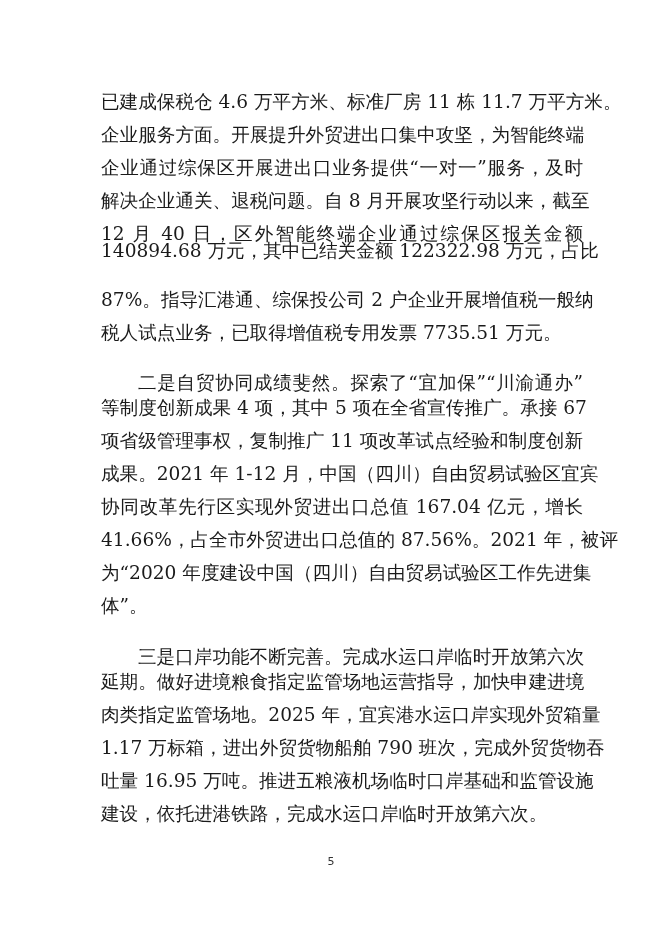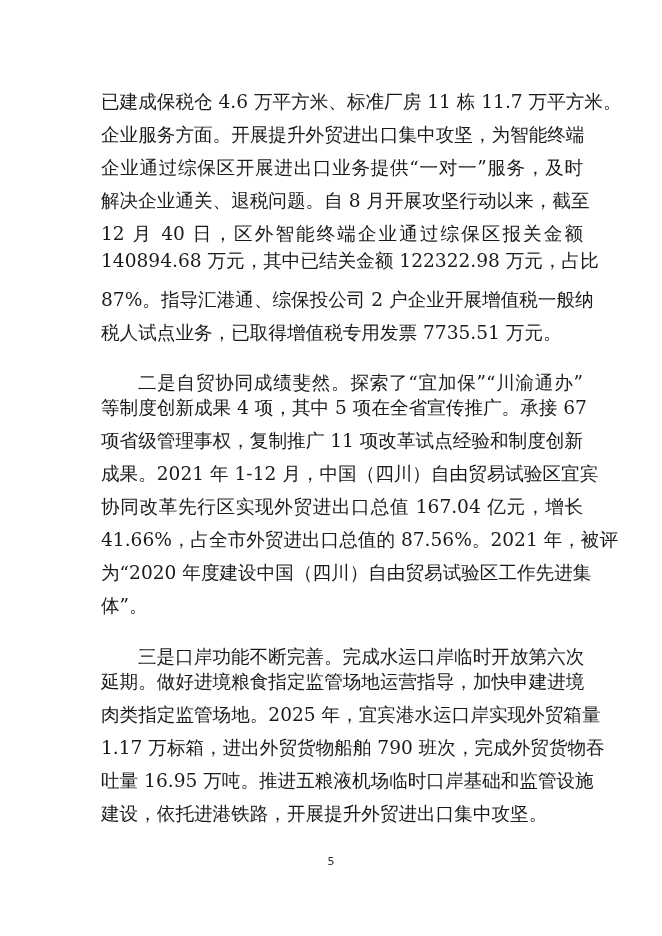--- a/index.html
+++ b/index.html
@@ -17,21 +17,21 @@
 <body>
 
 <div class="page">
 
   <div>
     <div class="line" style="top:85px">已建成保税仓 4.6 万平方米、标准厂房 11 栋 11.7 万平方米。</div>
     <div class="line" style="top:118px">企业服务方面。开展提升外贸进出口集中攻坚，为智能终端</div>
     <div class="line" style="top:151px">企业通过综保区开展进出口业务提供“一对一”服务，及时</div>
     <div class="line" style="top:184px">解决企业通关、退税问题。自 8 月开展攻坚行动以来，截至</div>
     <div class="line" style="top:217px">12 月 40 日，区外智能终端企业通过综保区报关金额</div>
-    <div class="line" style="top:244px">140894.68 万元，其中已结关金额 122322.98 万元，占比</div>
+    <div class="line" style="top:234px">140894.68 万元，其中已结关金额 122322.98 万元，占比</div>
     <div class="line" style="top:283px">87%。指导汇港通、综保投公司 2 户企业开展增值税一般纳</div>
     <div class="line last" style="top:316px">税人试点业务，已取得增值税专用发票 7735.51 万元。</div>
   </div>
 
   <div>
     <div class="line indent" style="top:358px">二是自贸协同成绩斐然。探索了“宜加保”“川渝通办”</div>
     <div class="line" style="top:391px">等制度创新成果 4 项，其中 5 项在全省宣传推广。承接 67</div>
     <div class="line" style="top:424px">项省级管理事权，复制推广 11 项改革试点经验和制度创新</div>
     <div class="line" style="top:457px">成果。2021 年 1-12 月，中国（四川）自由贸易试验区宜宾</div>
     <div class="line" style="top:490px">协同改革先行区实现外贸进出口总值 167.04 亿元，增长</div>
@@ -39,17 +39,17 @@
     <div class="line" style="top:556px">为“2020 年度建设中国（四川）自由贸易试验区工作先进集</div>
     <div class="line last" style="top:589px">体”。</div>
   </div>
 
   <div>
     <div class="line indent" style="top:632px">三是口岸功能不断完善。完成水运口岸临时开放第六次</div>
     <div class="line" style="top:665px">延期。做好进境粮食指定监管场地运营指导，加快申建进境</div>
     <div class="line" style="top:698px">肉类指定监管场地。2025 年，宜宾港水运口岸实现外贸箱量</div>
     <div class="line" style="top:731px">1.17 万标箱，进出外贸货物船舶 790 班次，完成外贸货物吞</div>
     <div class="line" style="top:764px">吐量 16.95 万吨。推进五粮液机场临时口岸基础和监管设施</div>
-    <div class="line last" style="top:797px">建设，依托进港铁路，开展提升外贸进出口集中攻坚。</div>
+    <div class="line last" style="top:797px">建设，依托进港铁路，完成水运口岸临时开放第六次。</div>
   </div>
 
   <div class="pagenum">5</div>
 </div>
 
 </body></html>

